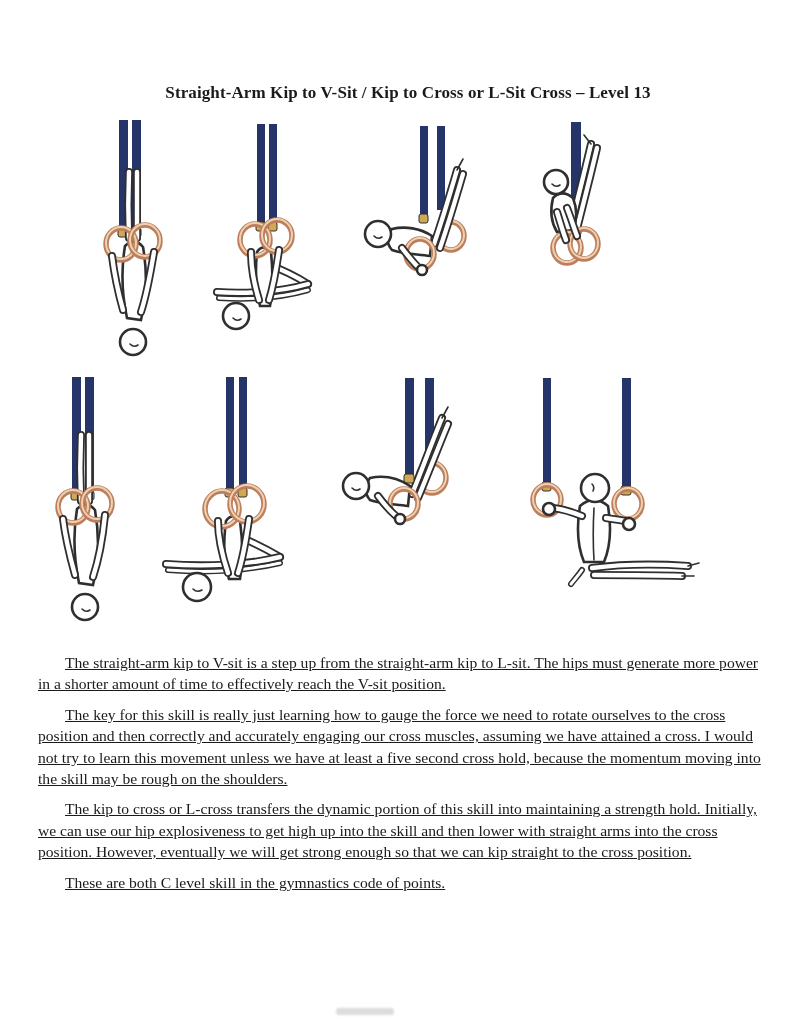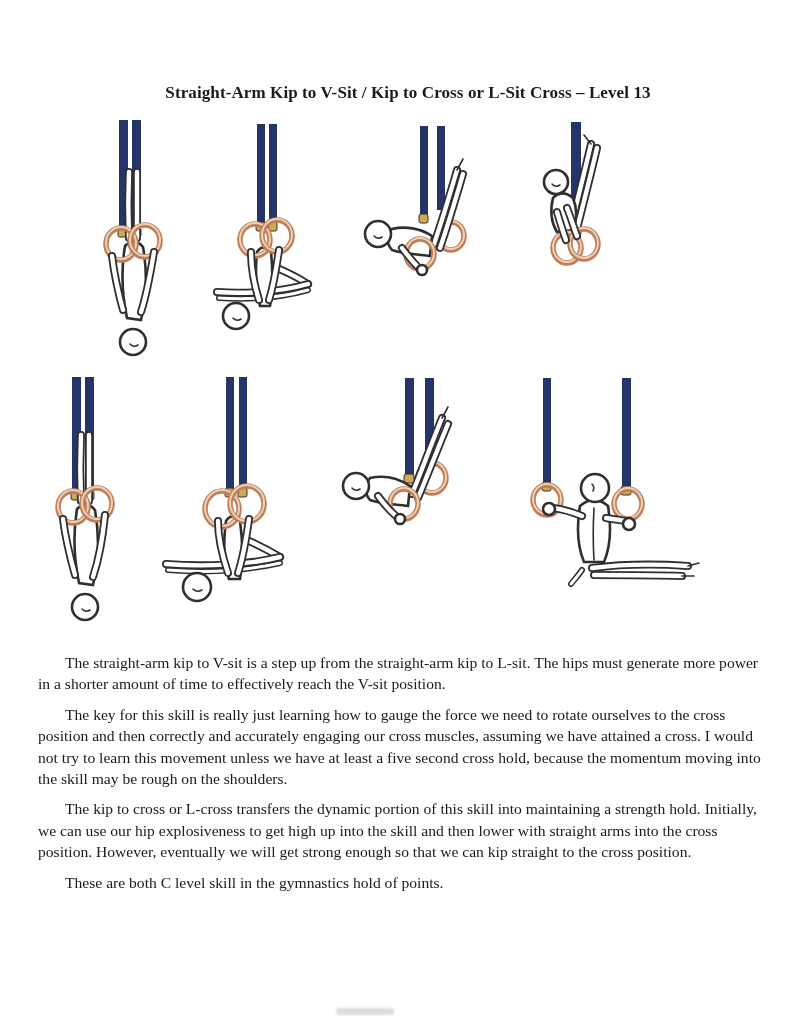--- a/index.html
+++ b/index.html
@@ -14,21 +14,21 @@
   }
   .doc-title{
     position:absolute;top:83px;left:8px;width:100%;
     text-align:center;font-weight:bold;font-size:17px;
     letter-spacing:0.1px;
   }
   .figure{position:absolute;}
   .figure svg{display:block;}
   .text-block{
     position:absolute;top:652px;left:38px;width:729px;
-    font-size:15.6px;line-height:21.4px;text-align:left;
+    font-size:15.6px;line-height:21.4px;text-align:left;text-decoration:underline;
   }
   .text-block p{margin:0 0 9px 0;text-indent:27px;}
   
   .lo{stroke:#2f2f2f;stroke-width:8;fill:none;stroke-linecap:round;}
   .li{stroke:#ffffff;stroke-width:4.4;fill:none;stroke-linecap:round;}
   .lo2{stroke:#2f2f2f;stroke-width:6;fill:none;stroke-linecap:round;}
   .li2{stroke:#ffffff;stroke-width:3;fill:none;stroke-linecap:round;}
   .thin{stroke:#2f2f2f;stroke-width:1.6;fill:none;stroke-linecap:round;}
   .bodyfill{fill:#ffffff;stroke:#2f2f2f;stroke-width:2.6;}
   .ring-outer{fill:none;stroke:#bd7e5e;stroke-width:5.5;}
@@ -263,18 +263,18 @@
       <circle class="bodyfill" cx="111" cy="146" r="6"></circle>
       <circle class="bodyfill" cx="77" cy="110" r="14"></circle>
       <path class="thin" d="M74,106 q3,3 1,7"></path>
     </svg>
   </div>
 
   <div class="text-block">
     <p>The straight-arm kip to V-sit is a step up from the straight-arm kip to L-sit. The hips must generate more power in a shorter amount of time to effectively reach the V-sit position.</p>
     <p>The key for this skill is really just learning how to gauge the force we need to rotate ourselves to the cross position and then correctly and accurately engaging our cross muscles, assuming we have attained a cross. I would not try to learn this movement unless we have at least a five second cross hold, because the momentum moving into the skill may be rough on the shoulders.</p>
     <p>The kip to cross or L-cross transfers the dynamic portion of this skill into maintaining a strength hold. Initially, we can use our hip explosiveness to get high up into the skill and then lower with straight arms into the cross position. However, eventually we will get strong enough so that we can kip straight to the cross position.</p>
-    <p>These are both C level skill in the gymnastics hold of points.</p>
+    <p>These are both C level skill in the gymnastics code of points.</p>
   </div>
 
   <div class="footer-smudge"></div>
 
 </div>
 
 </body></html>

